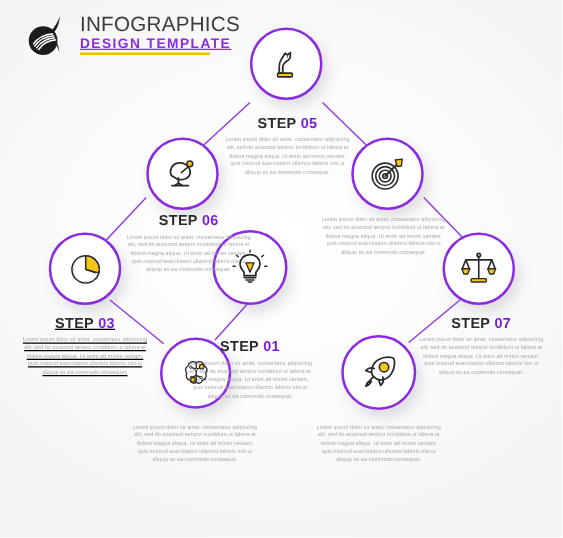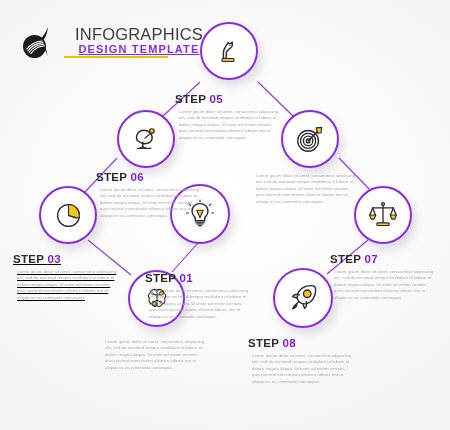--- a/index.html
+++ b/index.html
@@ -15,24 +15,23 @@
     background:
       radial-gradient(ellipse 70% 60% at 50% 45%, #ffffff 0%, #fbfbfc 55%, #f3f3f5 100%);
     font-family: "Liberation Sans", sans-serif;
     -webkit-font-smoothing: antialiased;
   }
 
   
   #logo-block {
     position: absolute;
     left: 18px;
-    top: 22px;
+    top: 8px;
     width: 200px;
     height: 44px;
-    text-align: center;
   }
   #logo-mark {
     position: absolute;
     left: 0;
     top: 2px;
     width: 40px;
     height: 40px;
   }
   #logo-text {
     position: absolute;
@@ -91,20 +90,21 @@
     background: #ffffff;
   }
   .node svg {
     position: relative;
     z-index: 2;
   }
 
   
   .txtblock {
     position: absolute;
+    text-align: center;
     width: 120px;
   }
   .step-title {
     font-size: 11.5px;
     font-weight: bold;
     color: #2b2b2b;
     letter-spacing: 0.3px;
     line-height: 14px;
     white-space: nowrap;
   }
@@ -337,20 +337,16 @@
       <span class="num">07</span>
     </div>
     <div class="step-body">Lorem ipsum dolor sit amet, consectetur adipiscing elit, sed do eiusmod tempor incididunt ut labore et dolore magna aliqua. Ut enim ad minim veniam, quis nostrud exercitation ullamco laboris nisi ut aliquip ex ea commodo consequat.</div>
   </div>
 
   <div class="txtblock" style="left:101px; top:336px; width:110px;">
     <div class="step-body">Lorem ipsum dolor sit amet, consectetur adipiscing elit, sed do eiusmod tempor incididunt ut labore et dolore magna aliqua. Ut enim ad minim veniam, quis nostrud exercitation ullamco laboris nisi ut aliquip ex ea commodo consequat.</div>
   </div>
 
   <div class="txtblock" style="left:248px; top:336px; width:110px;">
-    <div class="step-title">
-      <span>STEP</span>
-      <span class="num">08</span>
-    </div>
     <div class="step-body">Lorem ipsum dolor sit amet, consectetur adipiscing elit, sed do eiusmod tempor incididunt ut labore et dolore magna aliqua. Ut enim ad minim veniam, quis nostrud exercitation ullamco laboris nisi ut aliquip ex ea commodo consequat.</div>
   </div>
 
 </div>
 
 </body></html>

